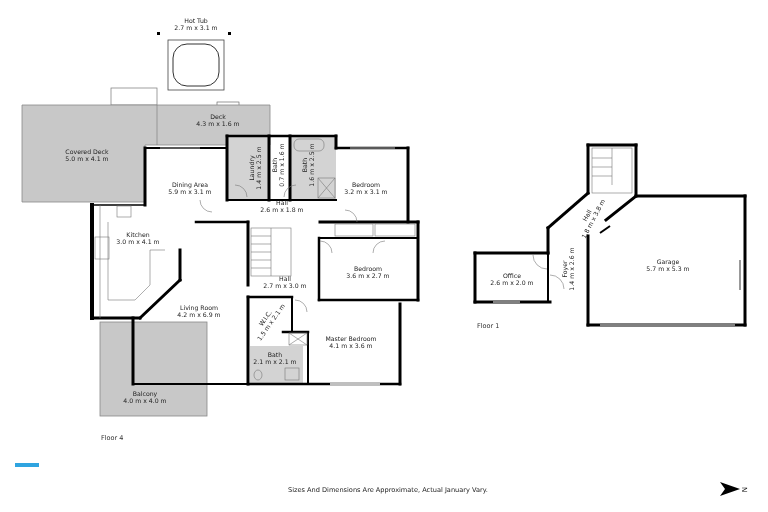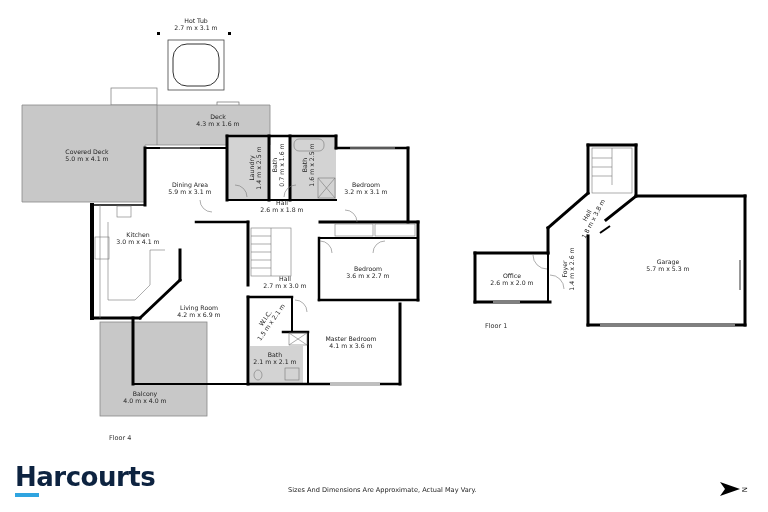--- a/index.html
+++ b/index.html
@@ -2,21 +2,21 @@
 <html><head>
 <meta charset="utf-8">
 <style>
   html, body { margin: 0; padding: 0; background: #ffffff; }
   body { width: 768px; height: 512px; position: relative; overflow: hidden; font-family: "DejaVu Sans", sans-serif; }
   #plan { position: absolute; left: 0; top: 0; width: 768px; height: 512px; }
   .lbl { position: absolute; font-size: 6.2px; color: #222; text-align: center; line-height: 7px; white-space: nowrap; transform: translate(-50%, -50%); }
   .lbl.rot { transform: translate(-50%, -50%) rotate(-90deg); }
   .lbl.rot45 { transform: translate(-50%, -50%) rotate(-55deg); }
   .lbl.rot60 { transform: translate(-50%, -50%) rotate(-62deg); }
-  .floor-label { position: absolute; font-size: 6.5px; color: #333; margin-left: 8px; }
+  .floor-label { position: absolute; font-size: 6.5px; color: #333; }
   .logo { position: absolute; left: 15px; top: 462px; }
   .logo-text { font-family: "DejaVu Sans", sans-serif; font-weight: bold; font-size: 26px; color: #0d2340; letter-spacing: -0.5px; line-height: 30px; }
   .logo-bar { width: 24px; height: 4px; background: #2fa4e0; margin-top: 1px; }
   .disclaimer { position: absolute; left: 288px; top: 486px; font-size: 6.6px; color: #222; }
   .north { position: absolute; left: 718px; top: 480px; }
 </style>
 </head>
 <body>
 
 <svg id="plan" viewBox="0 0 768 512" xmlns="http://www.w3.org/2000/svg">
@@ -244,22 +244,21 @@
     <div>Office</div>
     <div>2.6 m x 2.0 m</div>
   </div>
 <div class="lbl rot" style="left:568px;top:269px">
     <div>Foyer</div>
     <div>1.4 m x 2.6 m</div>
   </div>
 <div class="floor-label" style="left:477px;top:322px">Floor 1</div>
 
 <div class="logo">
-  <div class="logo-text">Harcourts</div>
   <div class="logo-bar"></div>
 </div>
-<div class="disclaimer">Sizes And Dimensions Are Approximate, Actual May Vary.</div>
+<div class="disclaimer">Sizes And Dimensions Are Approximate, Actual January Vary.</div>
 <div class="north">
   <svg width="32" height="18" viewBox="0 0 32 18">
     <polygon points="2,2 22,9 2,16 7,9" fill="#000"></polygon>
     <text x="25" y="12" font-size="7" font-family="DejaVu Sans, sans-serif" transform="rotate(90 27 9)" fill="#000">N</text>
   </svg>
 </div>
 
 </body></html>

